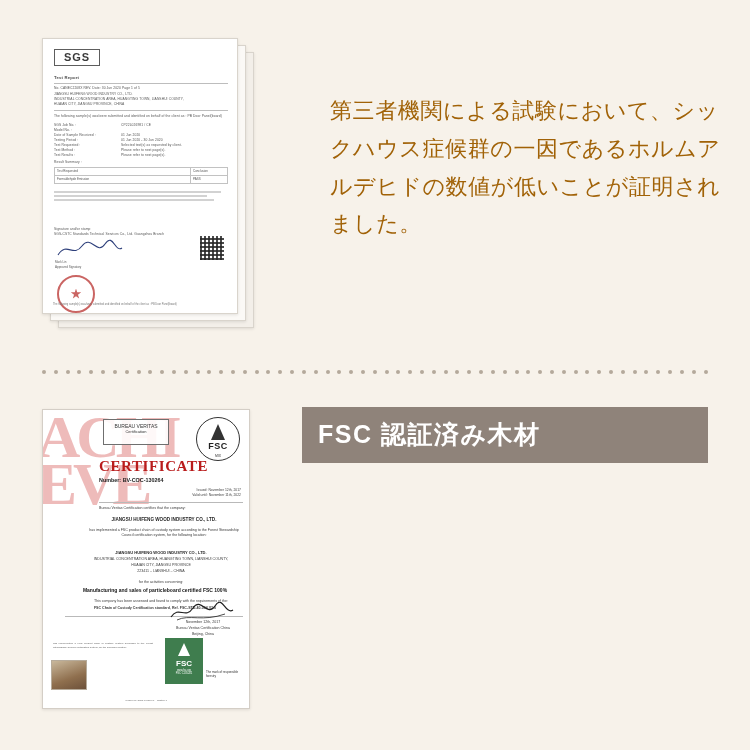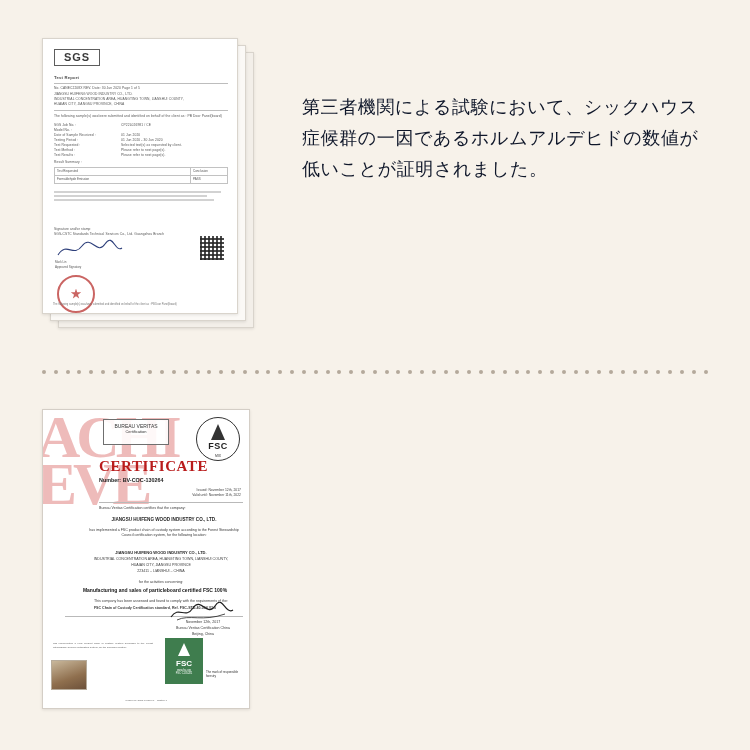--- a/index.html
+++ b/index.html
@@ -332,25 +332,26 @@
     color: #ffffff;
     font-size: 25px;
     font-weight: bold;
     letter-spacing: 1.5px;
     padding: 11px 16px 12px 16px;
     box-sizing: border-box;
     width: 406px;
   }
   .body-text {
     margin-top: 22px;
-    font-size: 18px;
+    font-size: 22px;
     line-height: 1.72;
-    color: #0f172a;
+    color: #a16207;
     letter-spacing: .6px;
     width: 400px;
+    margin-left: 28px;
   }
 </style>
 </head>
 <body>
 
 <div class="page">
 
   <div class="section" id="section-1">
 
     <div class="art-col">
@@ -557,16 +558,17 @@
         </div>
         <div class="cert-fscbadge-cap">The mark of responsible forestry</div>
 
         <div class="cert-img"></div>
 
         <div class="cert-bottom-note">Version of: 2021 revision 1 – Edition 1</div>
       </div>
     </div>
 
     <div class="txt-col" id="txt-2">
+      <div class="heading">FSC 認証済み木材</div>
     </div>
   </div>
 
 </div>
 
 </body></html>

